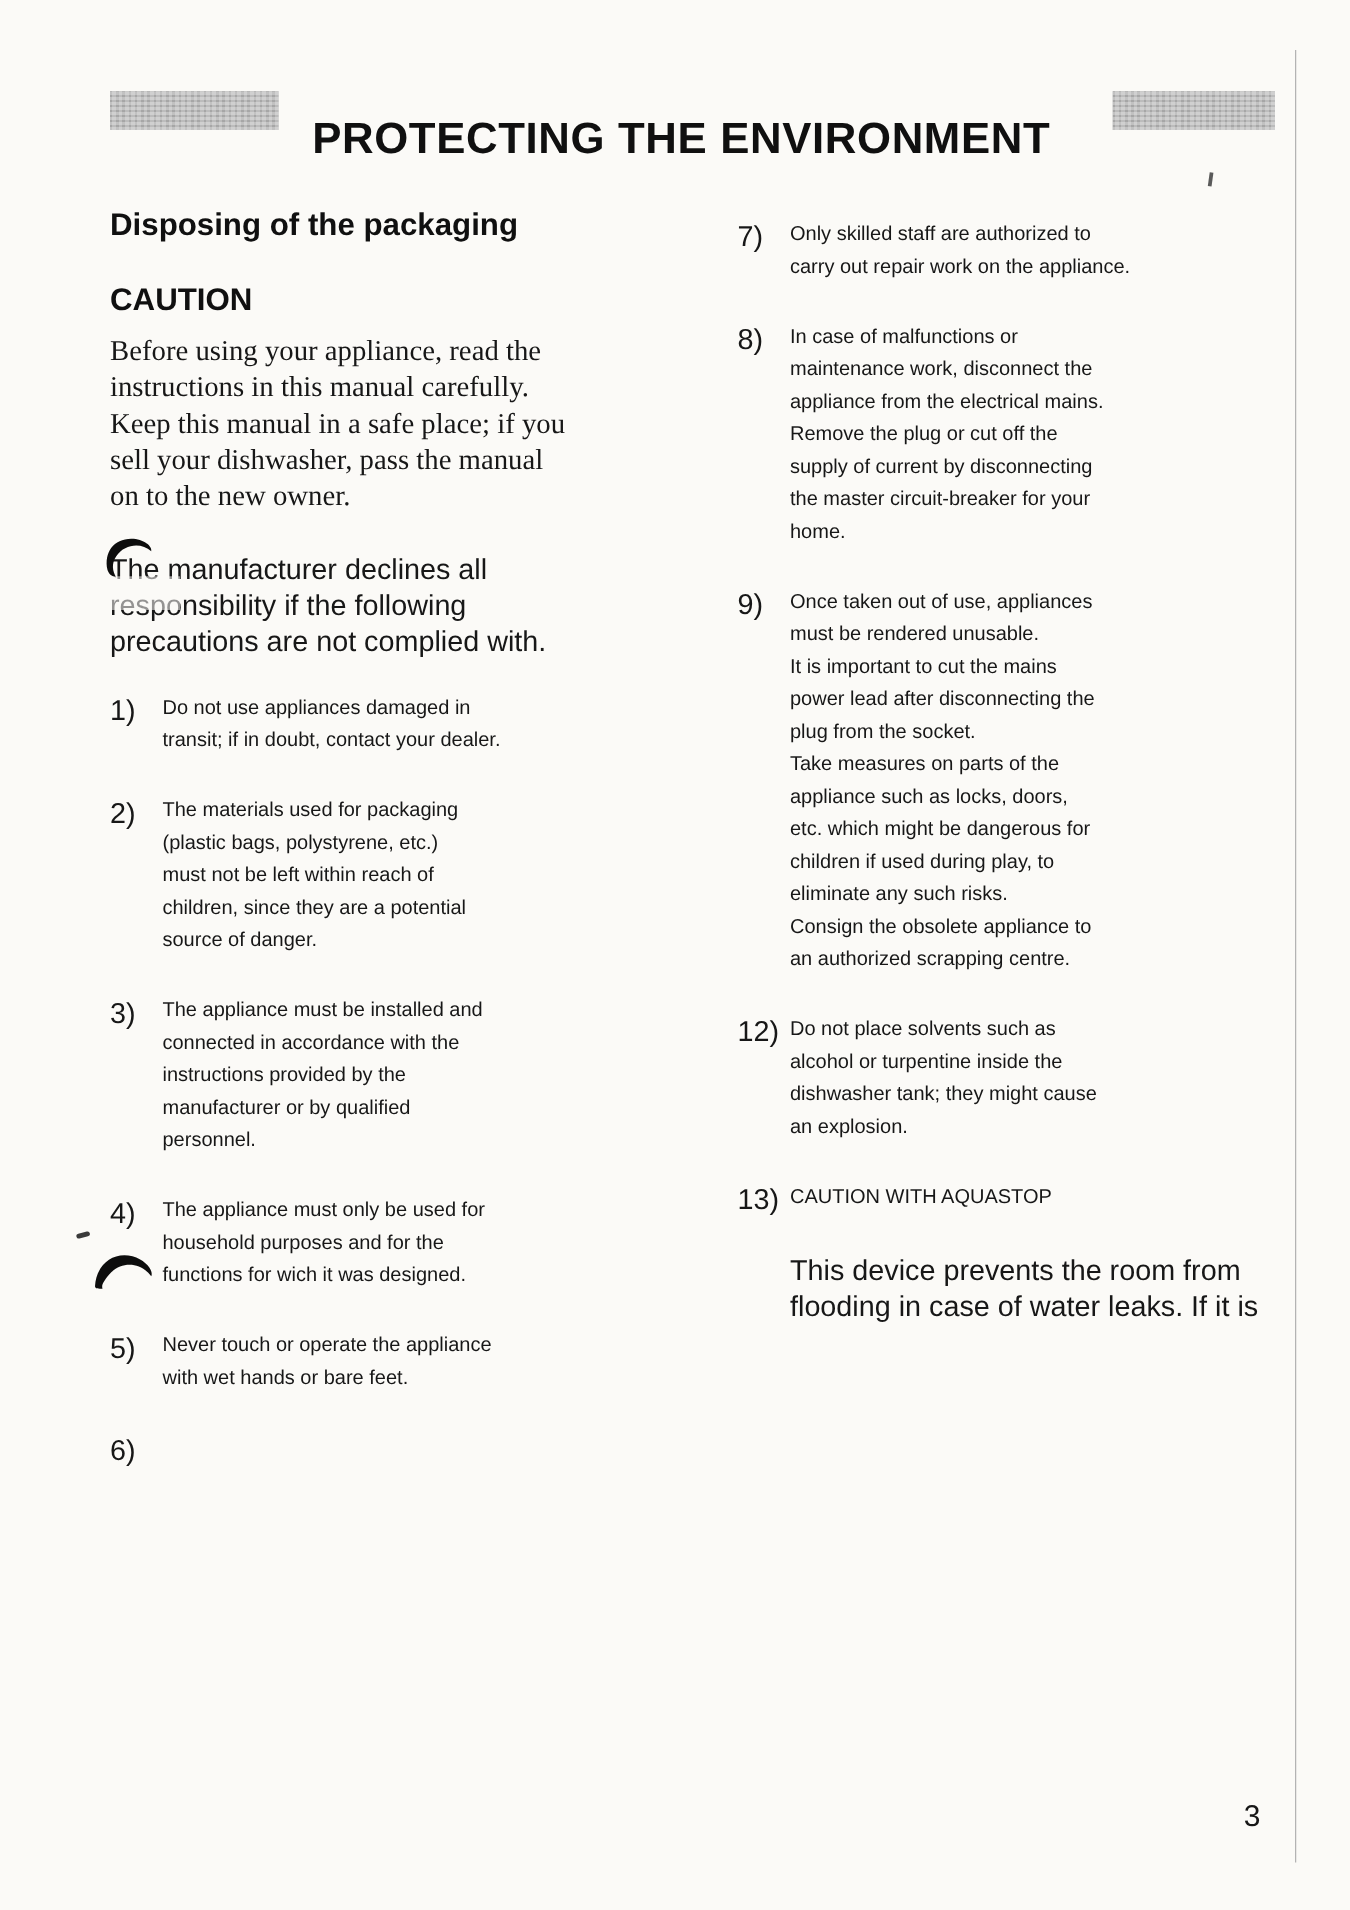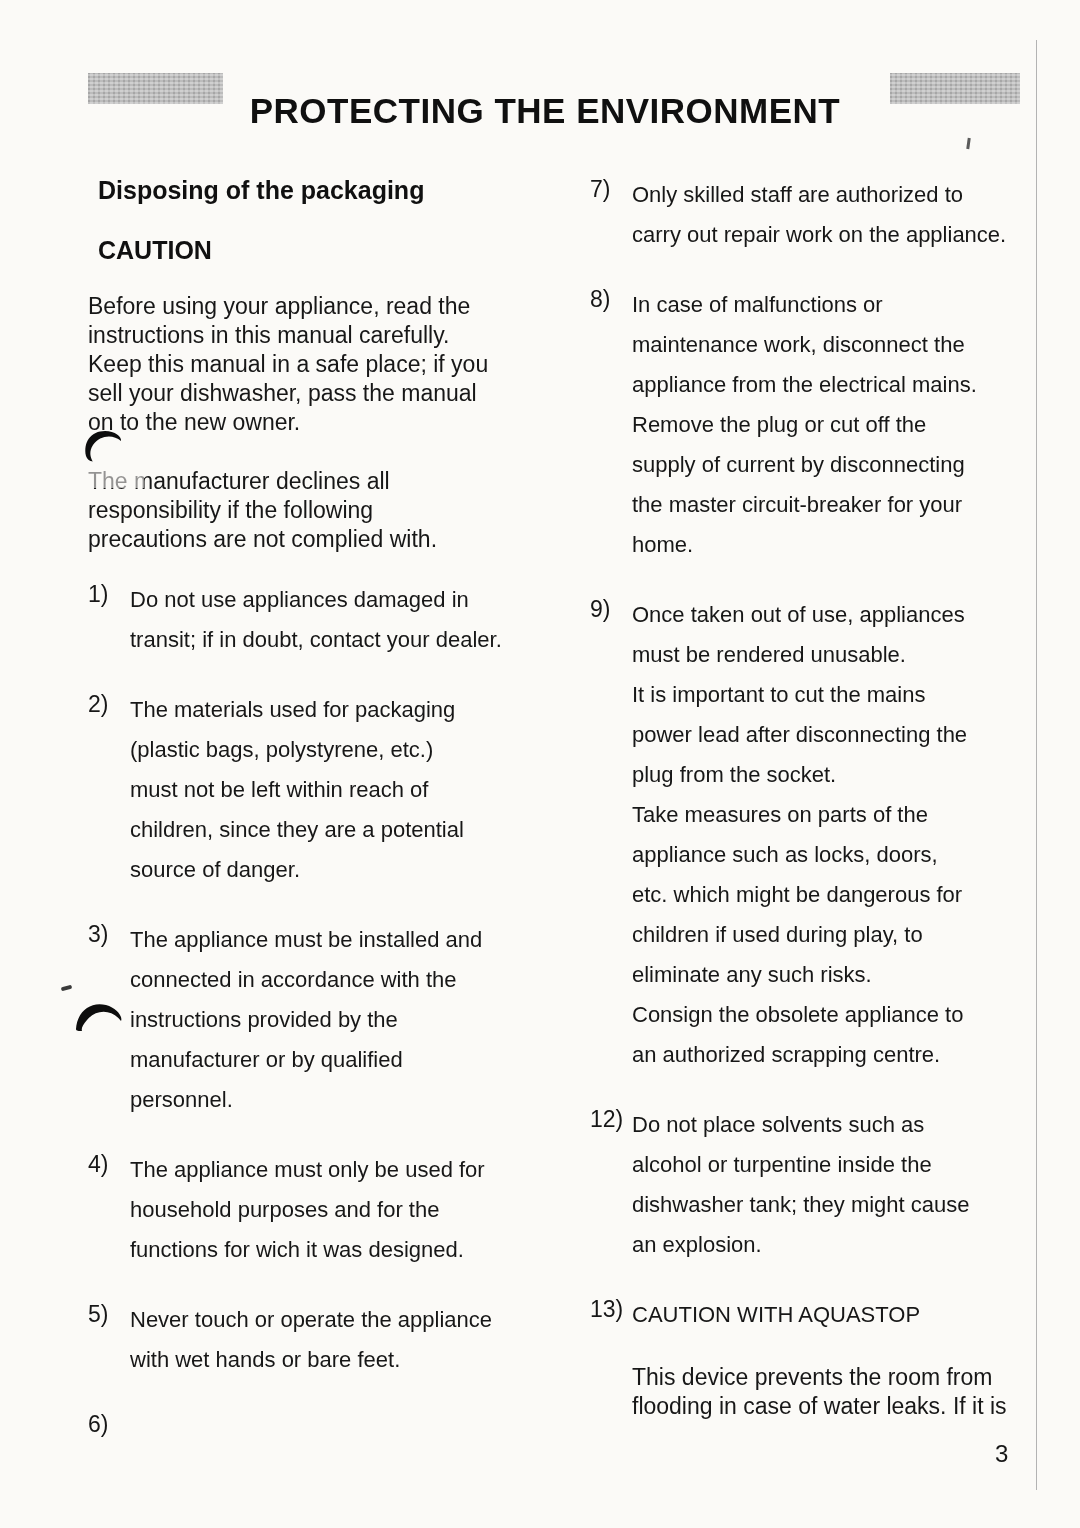--- a/index.html
+++ b/index.html
@@ -39,46 +39,46 @@
   }
   
   .col { position: absolute; }
   .col-left  { left: 88px;  top: 165px; width: 500px; }
   .col-right { left: 590px; top: 175px; width: 460px; }
 
   .sub-heading {
     font-size: 25px;
     font-weight: 700;
     line-height: 30px;
-    margin: 10px;
+    margin: 0;
     color: #101010;
   }
   .caution-heading { margin-top: 30px; }
   .para {
     font-size: 23px;
     line-height: 29px;
     margin: 0;
     white-space: pre-line;
   }
   .para.intro   { margin-top: 6px; }
-  .para.caution1 { margin-top: 27px; }
+  .para.caution1 { margin-top: 11px; font-family: Liberation Serif, serif; }
   .para.caution2 { margin-top: 30px; }
 
   .items { margin-top: 26px; }
   .item  { display: flex; margin-top: 30px; }
   .items .item:first-child { margin-top: 0; }
   .item .num {
     flex: none;
     width: 42px;
     font-size: 23px;
     line-height: 29px;
   }
   .item .txt {
-    font-size: 22px;
-    line-height: 40px;
+    font-size: 16px;
+    line-height: 26px;
     white-space: pre-line;
   }
   .aquastop-para {
     margin-top: 28px;
     margin-left: 42px;
   }
   
   .page-edge-line {
     position: absolute;
     left: 1036px;

